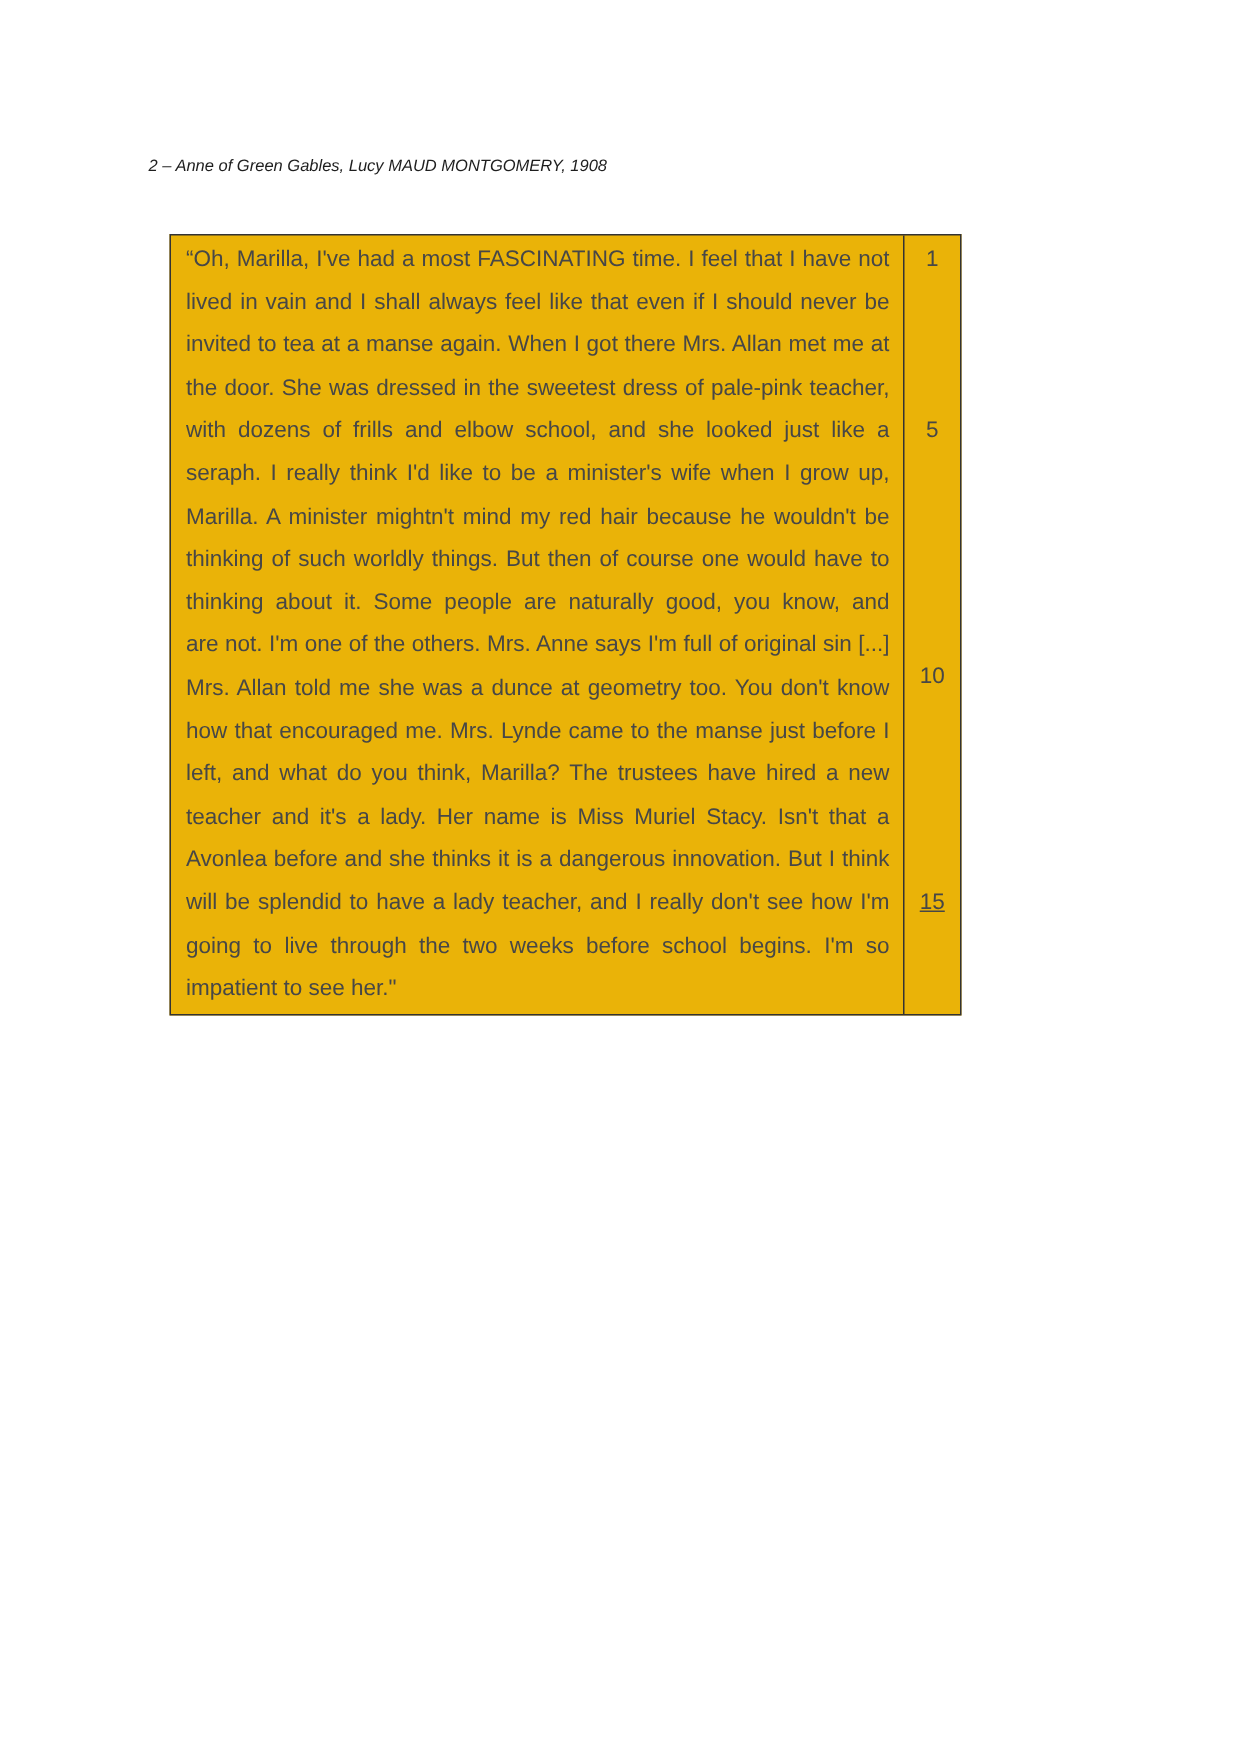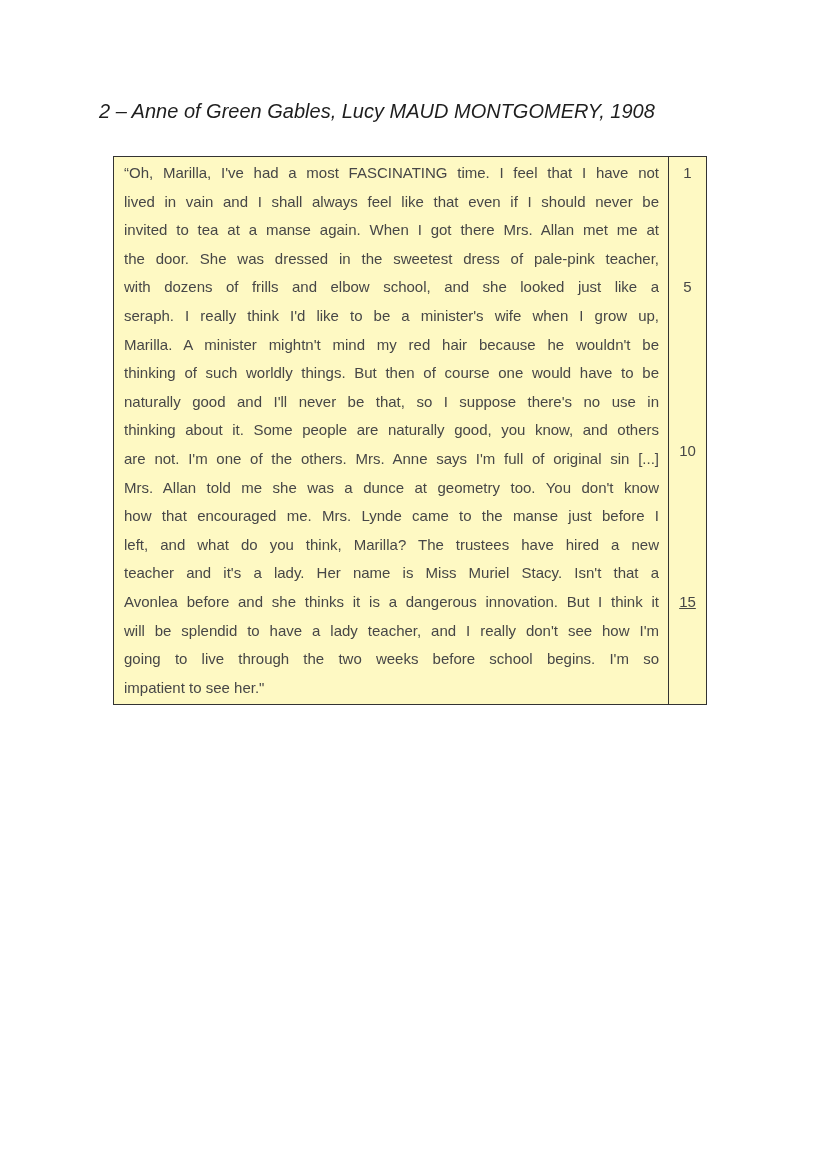--- a/index.html
+++ b/index.html
@@ -9,35 +9,35 @@
     width: 828px;
     height: 1169px;
     background: #ffffff;
     font-family: "Liberation Sans", "DejaVu Sans", sans-serif;
     overflow: hidden;
   }
   .heading {
     position: absolute;
     left: 99px;
     top: 101px;
-    font-size: 20px;
+    font-size: 11px;
     line-height: 20px;
     font-style: italic;
     color: #1e1e1e;
     white-space: nowrap;
   }
   .passage-box {
     position: absolute;
     left: 113px;
     top: 156px;
-    width: 594px;
+    width: 528px;
     box-sizing: border-box;
     border: 1.5px solid #333333;
     display: flex;
-    background: #fef9c3;
+    background: #eab308;
   }
   .text-col {
     flex: 1 1 auto;
     min-width: 0;
     padding: 2px 9px 2px 10px;
   }
   .text-line {
     height: 28.6px;
     line-height: 28.6px;
     font-size: 15px;
@@ -79,21 +79,20 @@
 
     <div class="text-col">
       <div class="text-line jl">“Oh, Marilla, I've had a most FASCINATING time. I feel that I have not</div>
       <div class="text-line jl">lived in vain and I shall always feel like that even if I should never be</div>
       <div class="text-line jl">invited to tea at a manse again. When I got there Mrs. Allan met me at</div>
       <div class="text-line jl">the door. She was dressed in the sweetest dress of pale-pink teacher,</div>
       <div class="text-line jl">with dozens of frills and elbow school, and she looked just like a</div>
       <div class="text-line jl">seraph. I really think I'd like to be a minister's wife when I grow up,</div>
       <div class="text-line jl">Marilla. A minister mightn't mind my red hair because he wouldn't be</div>
       <div class="text-line jl">thinking of such worldly things. But then of course one would have to be</div>
-      <div class="text-line jl">naturally good and I'll never be that, so I suppose there's no use in</div>
       <div class="text-line jl">thinking about it. Some people are naturally good, you know, and others</div>
       <div class="text-line jl">are not. I'm one of the others. Mrs. Anne says I'm full of original sin [...]</div>
       <div class="text-line jl">Mrs. Allan told me she was a dunce at geometry too. You don't know</div>
       <div class="text-line jl">how that encouraged me. Mrs. Lynde came to the manse just before I</div>
       <div class="text-line jl">left, and what do you think, Marilla? The trustees have hired a new</div>
       <div class="text-line jl">teacher and it's a lady. Her name is Miss Muriel Stacy. Isn't that a</div>
       <div class="text-line jl">Avonlea before and she thinks it is a dangerous innovation. But I think it</div>
       <div class="text-line jl">will be splendid to have a lady teacher, and I really don't see how I'm</div>
       <div class="text-line jl">going to live through the two weeks before school begins. I'm so</div>
       <div class="text-line last-line">impatient to see her."</div>

